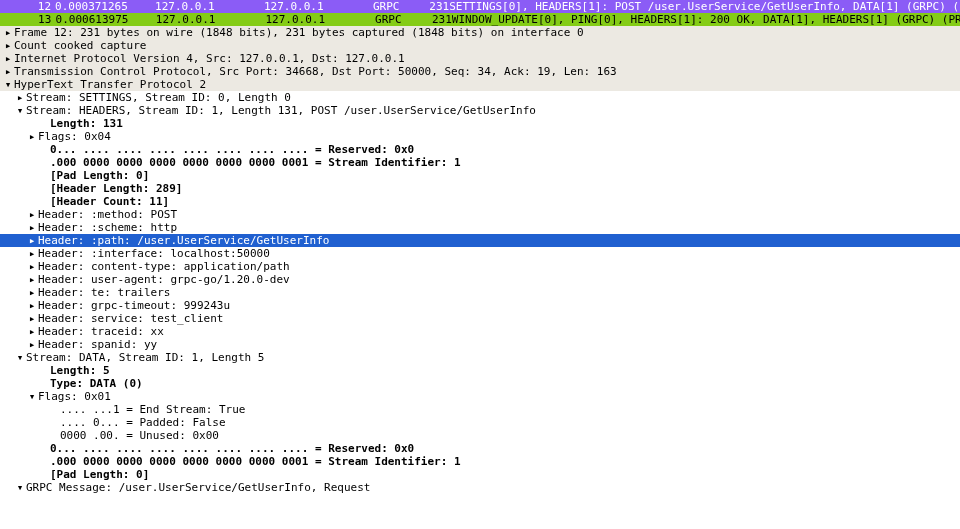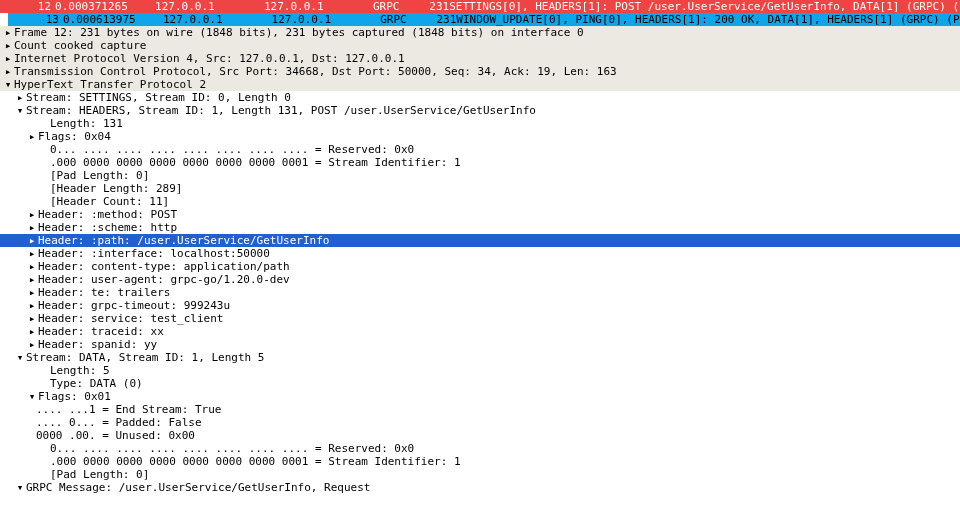--- a/index.html
+++ b/index.html
@@ -16,27 +16,26 @@
   }
   .packet-list {
     width: 100%;
   }
   .packet-row {
     display: flex;
     white-space: pre;
     padding-left: 2px;
   }
   .packet-row.selected {
-    background: #ef4444;
+    background: #8b5cf6;
     color: #ffffff;
   }
   .packet-row.ok {
-    background: #0ea5e9;
+    background: #84cc16;
     color: #000000;
-    margin-left: 8px;
   }
   .col-gutter { width: 20px; }
   .col-no     { width: 34px; text-align: right; padding-right: 4px; }
   .col-time   { width: 80px; text-align: right; }
   .col-spacer { width: 30px; }
   .col-src    { width: 120px; }
   .col-dst    { width: 120px; }
   .col-proto  { width: 50px; }
   .col-len    { width: 34px; text-align: right; padding-right: 0; }
   .col-info   { flex: 1 1 auto; overflow: hidden; text-overflow: clip; }
@@ -56,22 +55,22 @@
   }
   .toggle {
     width: 12px;
     display: inline-block;
     text-align: center;
     user-select: none;
   }
   .indent-0 { padding-left: 2px; }
   .indent-1 { padding-left: 14px; }
   .indent-2 { padding-left: 26px; }
-  .indent-3 { padding-left: 38px; }
-  .indent-4 { padding-left: 24px; }
+  .indent-3 { padding-left: 38px; font-weight: bold; }
+  .indent-4 { padding-left: 48px; }
   .txt {
     flex: 1 1 auto;
     overflow: hidden;
   }
   .toprow {
     background: #ece9e2;
   }
 </style>
 </head>
 <body>

